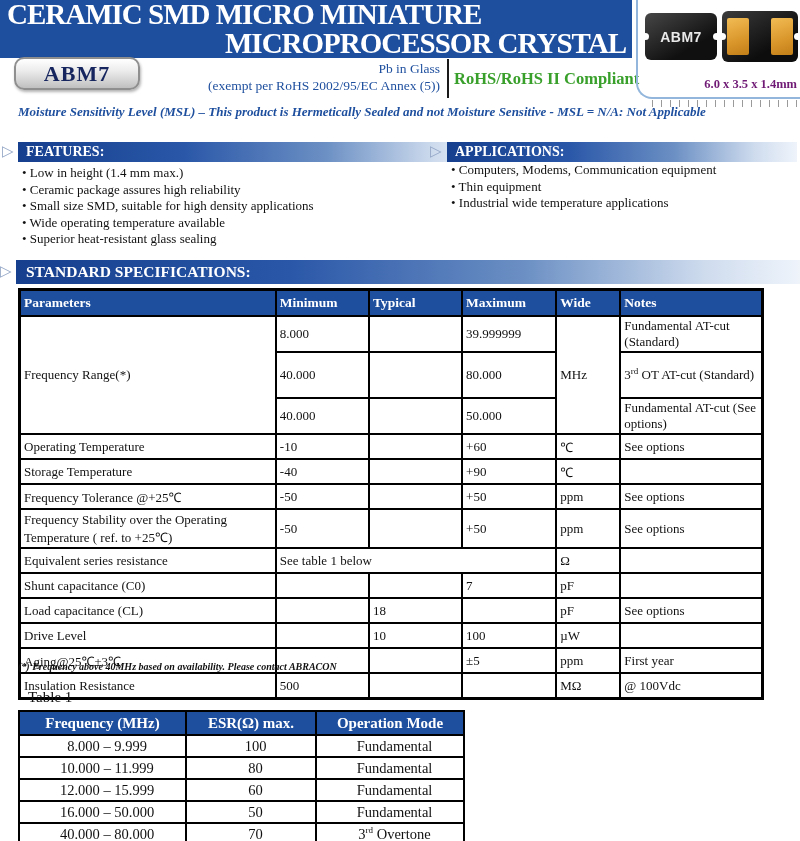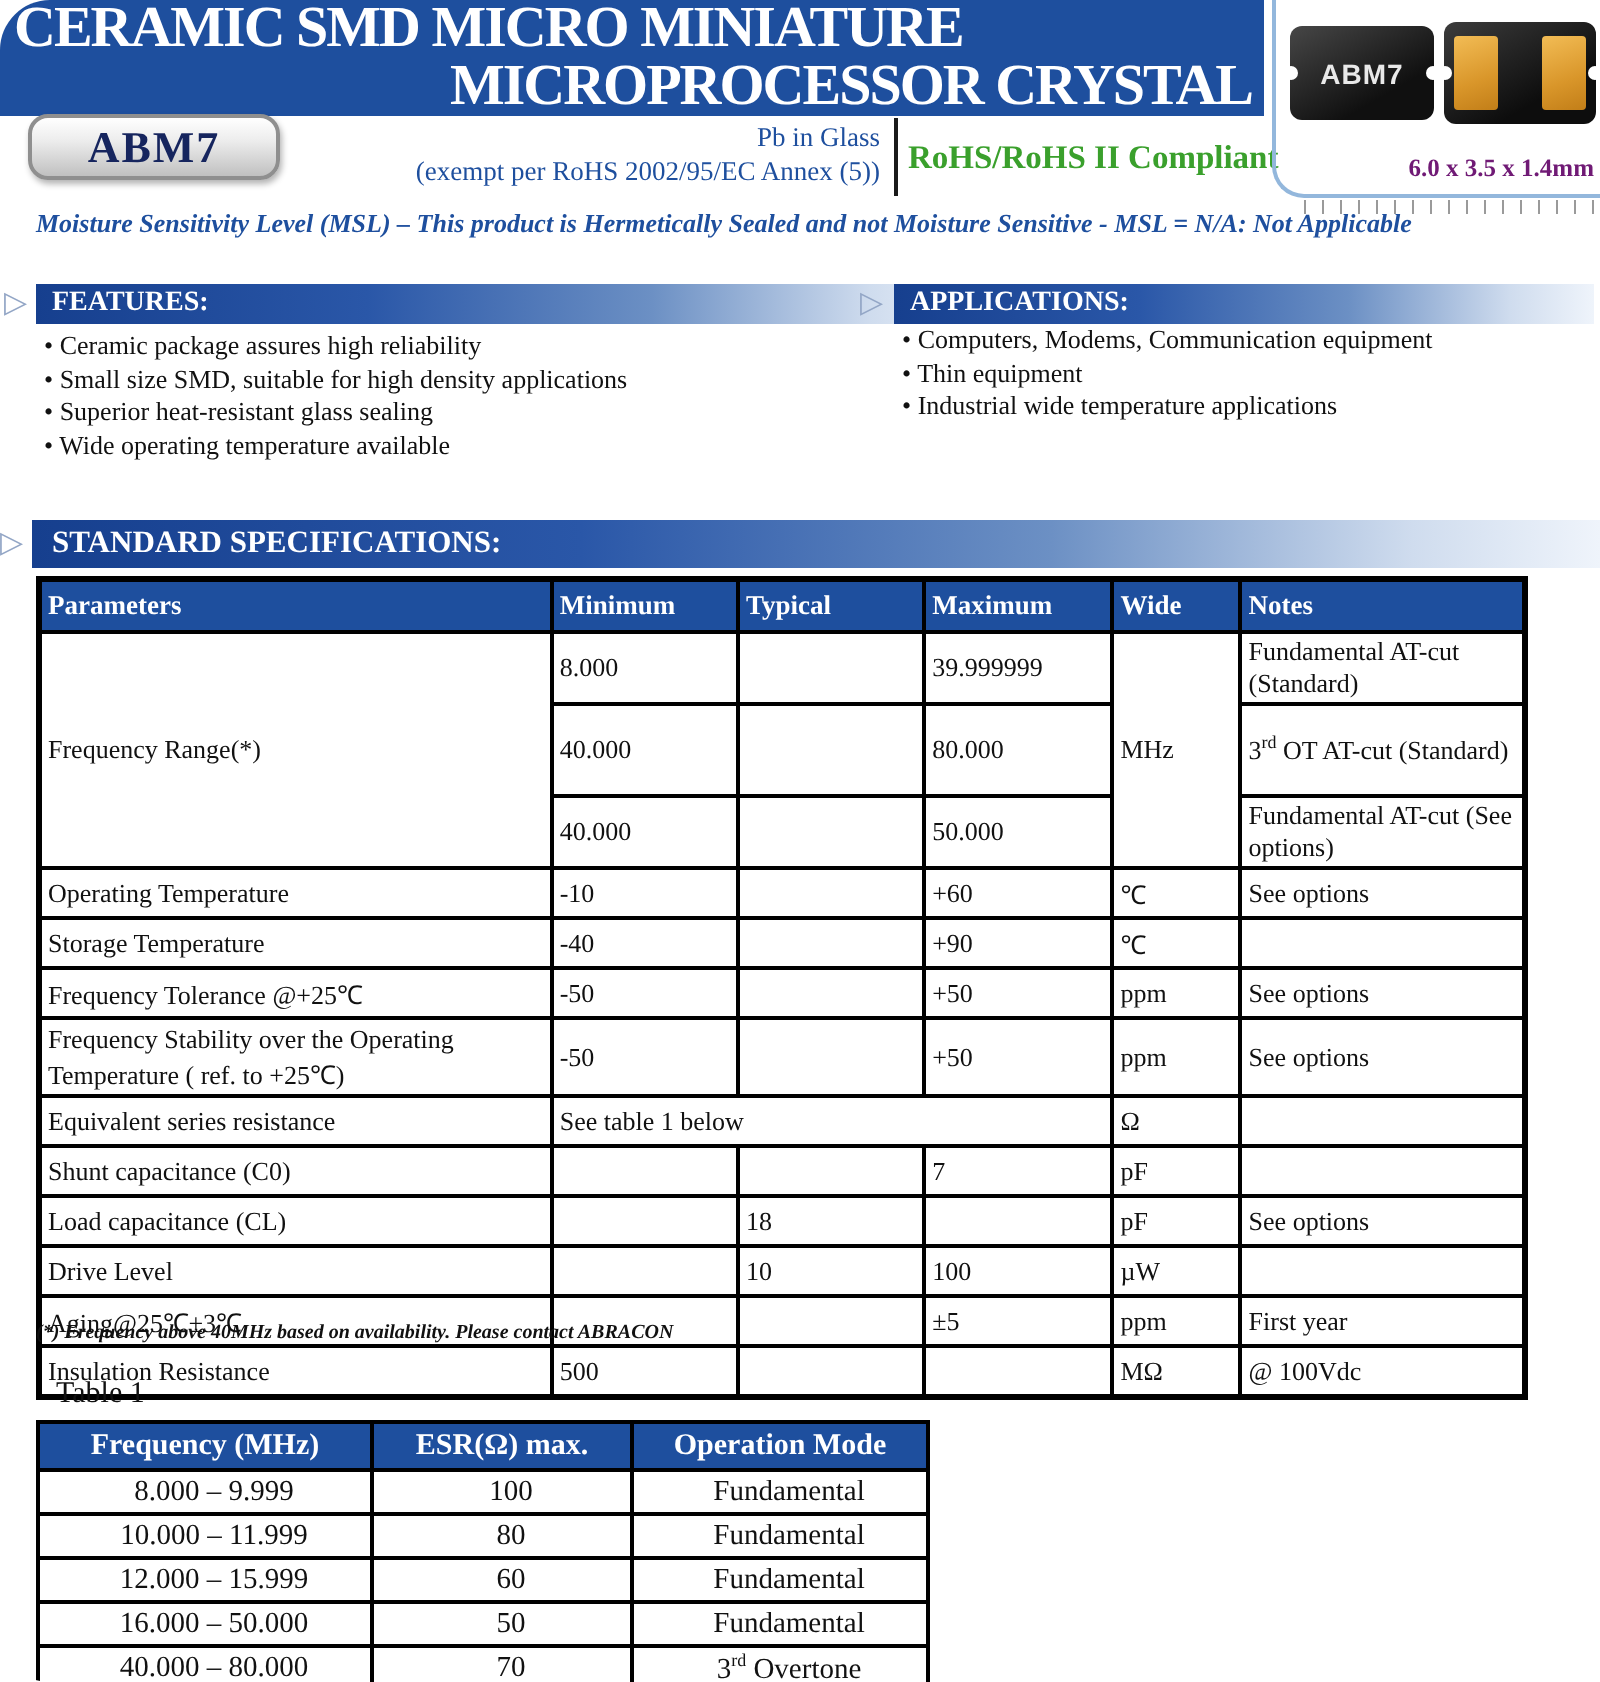--- a/index.html
+++ b/index.html
@@ -1,17 +1,17 @@
 <!DOCTYPE html>
 <html><head>
 <meta charset="utf-8">
 <style>
   html,body{margin:0;padding:0;background:#fff;}
   .page{position:relative;width:800px;height:841px;background:#fff;overflow:hidden;
-        font-family:"Liberation Serif",serif;color:#111;border-radius:25px;}
+        font-family:"Liberation Serif",serif;color:#111;}
 
   
   .banner{position:absolute;left:0;top:0;width:632px;height:58px;background:#1e4f9e;color:#fff;}
   .banner .l1{font-weight:bold;font-size:29px;line-height:29px;padding-left:7px;letter-spacing:-1px;white-space:nowrap;}
   .banner .l2{font-weight:bold;font-size:29px;line-height:28px;text-align:right;padding-right:6px;letter-spacing:-1px;white-space:nowrap;}
 
   
   .badge{position:absolute;left:14px;top:57px;width:122px;height:29px;border:2px solid #8f8f8f;border-radius:10px;
          background:linear-gradient(#ffffff,#ececec 40%,#cfcfcf 80%,#c0c0c0);
          display:flex;align-items:center;justify-content:center;
@@ -109,24 +109,25 @@
     <span class="notch nr"></span>
   </div>
   <div class="dim">6.0 x 3.5 x 1.4mm</div>
   <div class="ruler"></div>
 
   <div class="msl">Moisture Sensitivity Level (MSL) – This product is Hermetically Sealed and not Moisture  Sensitive - MSL = N/A: Not Applicable</div>
 
   <span class="tri" style="left:2px;top:144px;">▷</span>
   <div class="secbar" id="features-bar">FEATURES:</div>
   <div class="bullets" id="features-list">
+    <div class="bi">Low in height (1.4 mm max.)</div>
     <div class="bi">Ceramic package assures high reliability</div>
     <div class="bi">Small size SMD, suitable for high density applications</div>
+    <div class="bi">Wide operating temperature available</div>
     <div class="bi">Superior heat-resistant glass sealing</div>
-    <div class="bi">Wide operating temperature available</div>
   </div>
 
   <span class="tri" style="left:430px;top:144px;">▷</span>
   <div class="secbar" id="applications-bar">APPLICATIONS:</div>
   <div class="bullets" id="applications-list">
     <div class="bi">Computers, Modems, Communication equipment</div>
     <div class="bi">Thin equipment</div>
     <div class="bi">Industrial wide temperature applications</div>
   </div>
 

